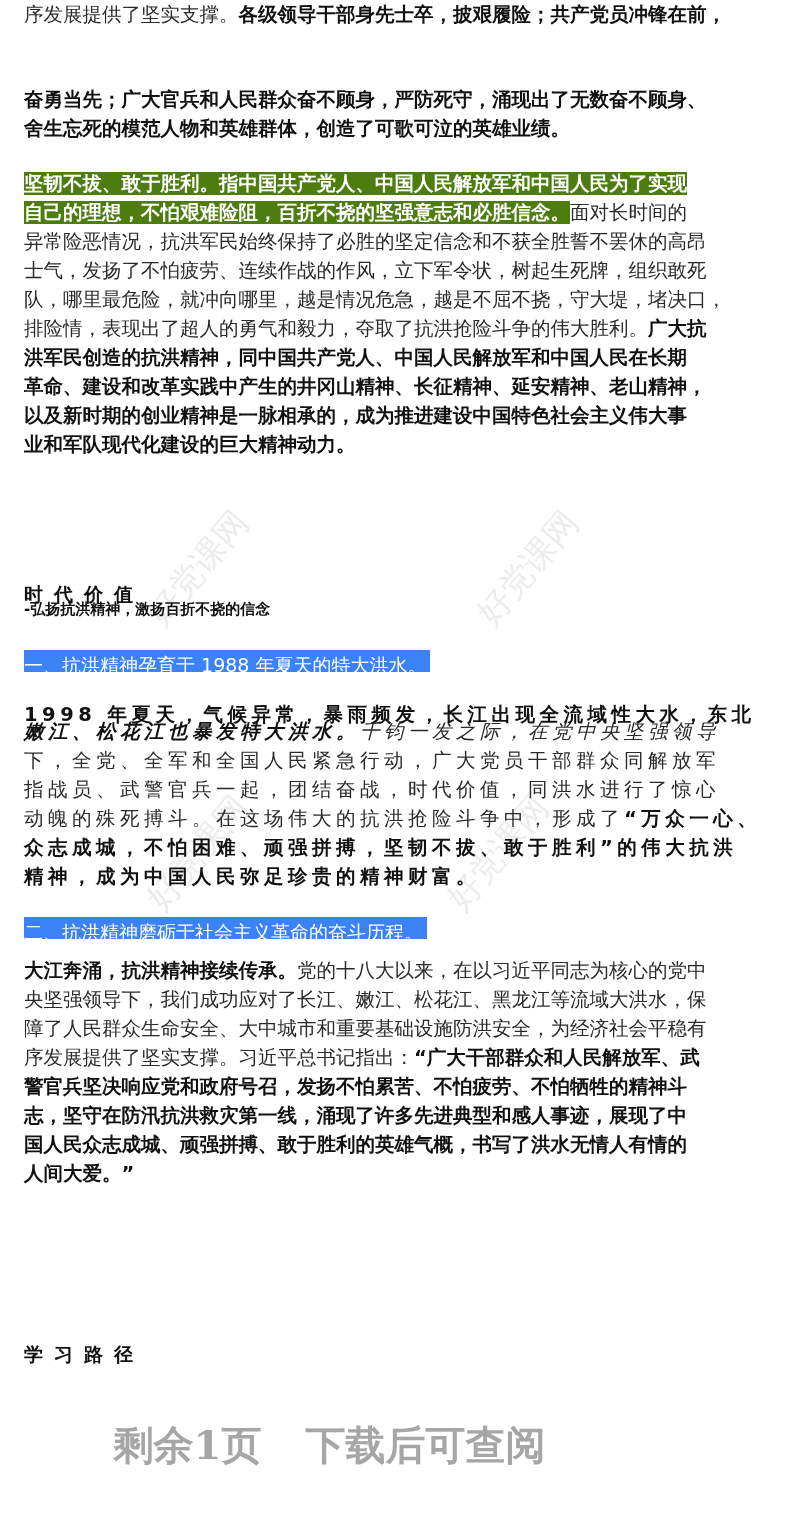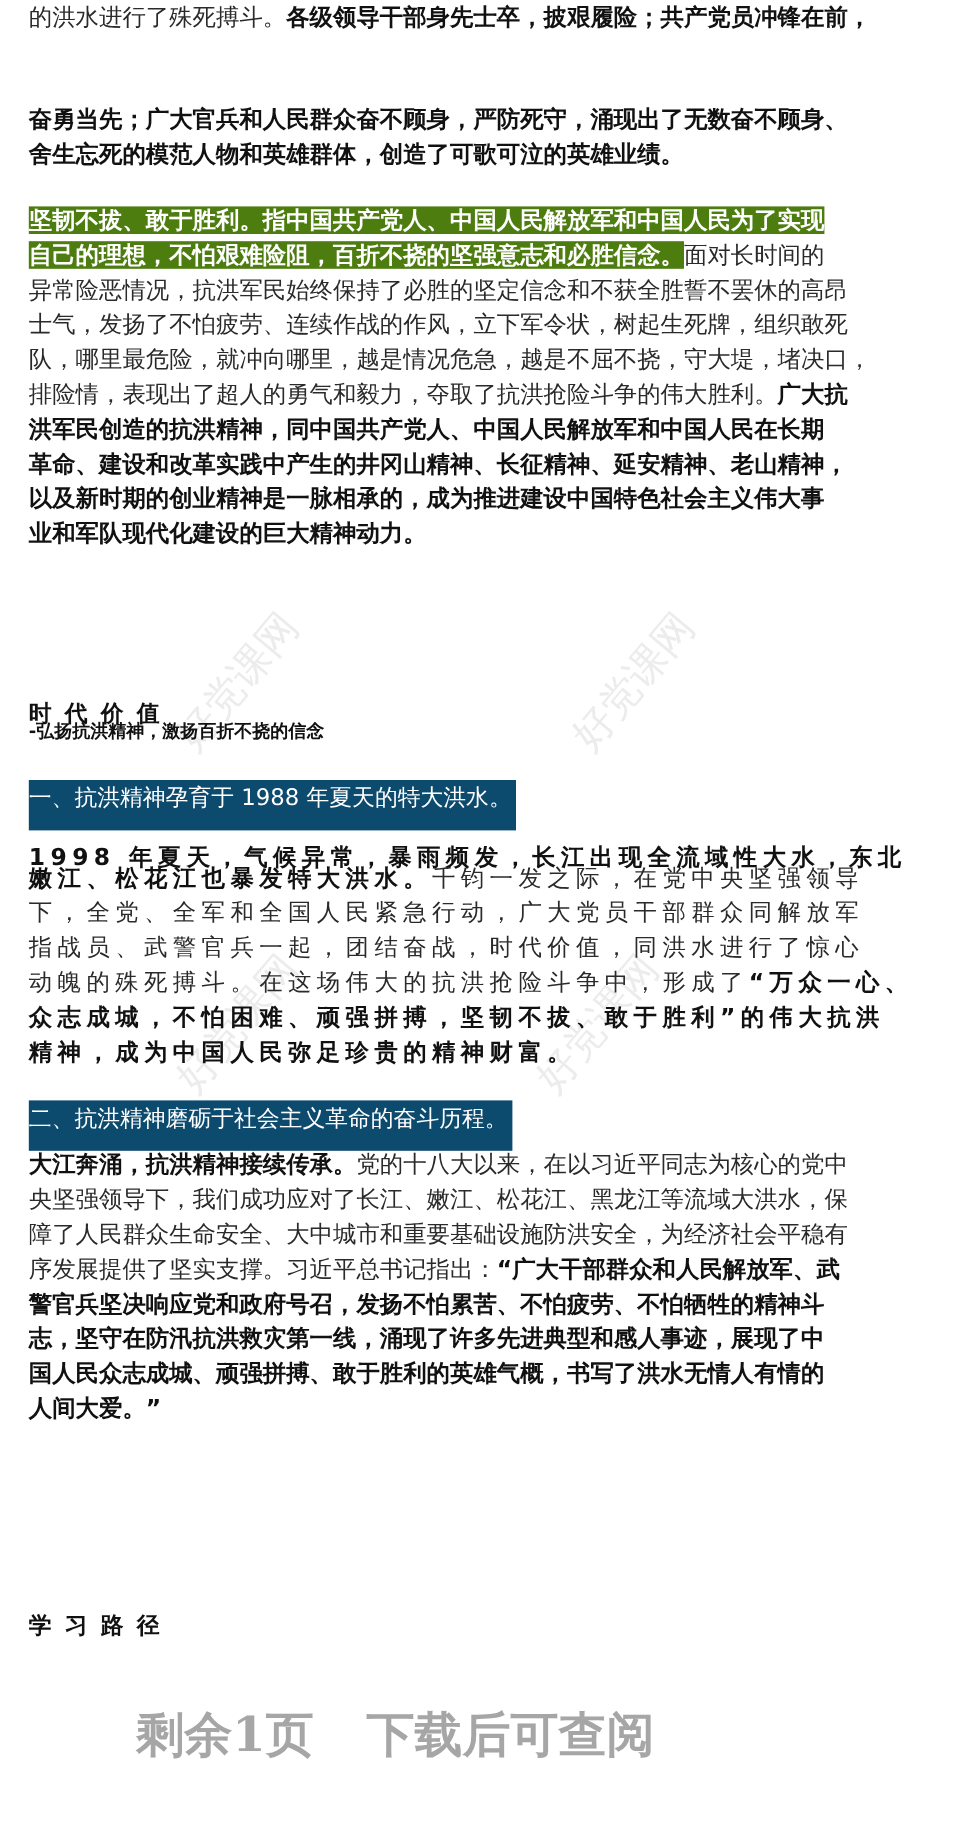--- a/index.html
+++ b/index.html
@@ -4,39 +4,39 @@
 <style>
   html, body { margin: 0; padding: 0; background: #ffffff; }
   body { width: 800px; height: 1521px; position: relative; overflow: hidden;
          font-family: "DejaVu Sans", "Liberation Sans", sans-serif; color: #111; }
   .line { position: absolute; left: 24px; white-space: nowrap; font-size: 19.5px; line-height: 28px; }
   .b { font-weight: bold; }
   .serif { font-family: "DejaVu Serif", "Liberation Serif", serif; color: #2a2a2a; }
   .hl { background: #4d7c0f; color: #fff; }
   .heading { position: absolute; left: 24px; font-size: 19px; letter-spacing: 11px; font-weight: bold; margin-top: 42px; }
   .sub { position: absolute; left: 24px; font-size: 15px; font-weight: bold; }
-  .bar { position: absolute; left: 24px; background: #0c4a6e; color: #fff; font-size: 19px;
-         height: 42px; line-height: 30px; padding: 0 4px 0 0; white-space: nowrap; }
+  .bar { position: absolute; left: 24px; background: #3b82f6; color: #fff; font-size: 19px;
+         height: 22px; line-height: 30px; padding: 0 4px 0 0; white-space: nowrap; }
   .wm { position: absolute; color: rgba(200,200,200,0.35); font-size: 34px; transform: rotate(-50deg);
         white-space: nowrap; pointer-events: none; }
   .locked { position: absolute; left: 0; width: 659px; top: 1418px; text-align: center;
             font-size: 40px; font-weight: bold; color: #a6a6a6; font-family: "DejaVu Serif", serif; }
   .locked span { margin: 0 22px; }
   .spaced { letter-spacing: 4.5px; }
 </style>
 </head>
 <body>
 
 <div class="wm" style="left:130px; top:545px;">好党课网</div>
 <div class="wm" style="left:460px; top:545px;">好党课网</div>
 <div class="wm" style="left:130px; top:830px;">好党课网</div>
 <div class="wm" style="left:430px; top:830px;">好党课网</div>
 
 <div class="line" style="top:1px;">
-  <span class="serif">的洪水进行了殊死搏斗。</span><span class="b">各级领导干部身先士卒，披艰履险；共产党员冲锋在前，</span>
+  <span class="serif">序发展提供了坚实支撑。</span><span class="b">各级领导干部身先士卒，披艰履险；共产党员冲锋在前，</span>
 </div>
 <div class="line b" style="top:86px;">奋勇当先；广大官兵和人民群众奋不顾身，严防死守，涌现出了无数奋不顾身、</div>
 <div class="line b" style="top:115px;">舍生忘死的模范人物和英雄群体，创造了可歌可泣的英雄业绩。</div>
 
 <div class="line b" style="top:170px;">
   <span class="hl">坚韧不拔、敢于胜利。指中国共产党人、中国人民解放军和中国人民为了实现</span>
 </div>
 <div class="line" style="top:199px;">
   <span class="hl b">自己的理想，不怕艰难险阻，百折不挠的坚强意志和必胜信念。</span><span class="serif">面对长时间的</span>
 </div>
@@ -49,21 +49,21 @@
 <div class="line b" style="top:344px;">洪军民创造的抗洪精神，同中国共产党人、中国人民解放军和中国人民在长期</div>
 <div class="line b" style="top:373px;text-align:center;">革命、建设和改革实践中产生的井冈山精神、长征精神、延安精神、老山精神，</div>
 <div class="line b" style="top:402px;">以及新时期的创业精神是一脉相承的，成为推进建设中国特色社会主义伟大事</div>
 <div class="line b" style="top:431px;">业和军队现代化建设的巨大精神动力。</div>
 
 <div class="heading" style="top:540px;">时代价值</div>
 <div class="sub" style="top:600px;">-弘扬抗洪精神，激扬百折不挠的信念</div>
 
 <div class="bar" style="top:650px;">一、抗洪精神孕育于 1988 年夏天的特大洪水。</div>
 <div class="line b spaced" style="top:701px;">1998 年夏天，气候异常，暴雨频发，长江出现全流域性大水，东北</div>
-<div class="line spaced" style="top:718px;">
+<div class="line spaced" style="top:718px;font-style:italic;">
   <span class="b">嫩江、松花江也暴发特大洪水。</span><span class="serif">千钧一发之际，在党中央坚强领导</span>
 </div>
 <div class="line serif spaced" style="top:747px;">下，全党、全军和全国人民紧急行动，广大党员干部群众同解放军</div>
 <div class="line serif spaced" style="top:776px;">指战员、武警官兵一起，团结奋战，时代价值，同洪水进行了惊心</div>
 <div class="line spaced" style="top:805px;">
   <span class="serif">动魄的殊死搏斗。在这场伟大的抗洪抢险斗争中，形成了</span><span class="b">“万众一心、</span>
 </div>
 <div class="line b spaced" style="top:834px;">众志成城，不怕困难、顽强拼搏，坚韧不拔、敢于胜利”的伟大抗洪</div>
 <div class="line b spaced" style="top:863px;">精神，成为中国人民弥足珍贵的精神财富。</div>
 

